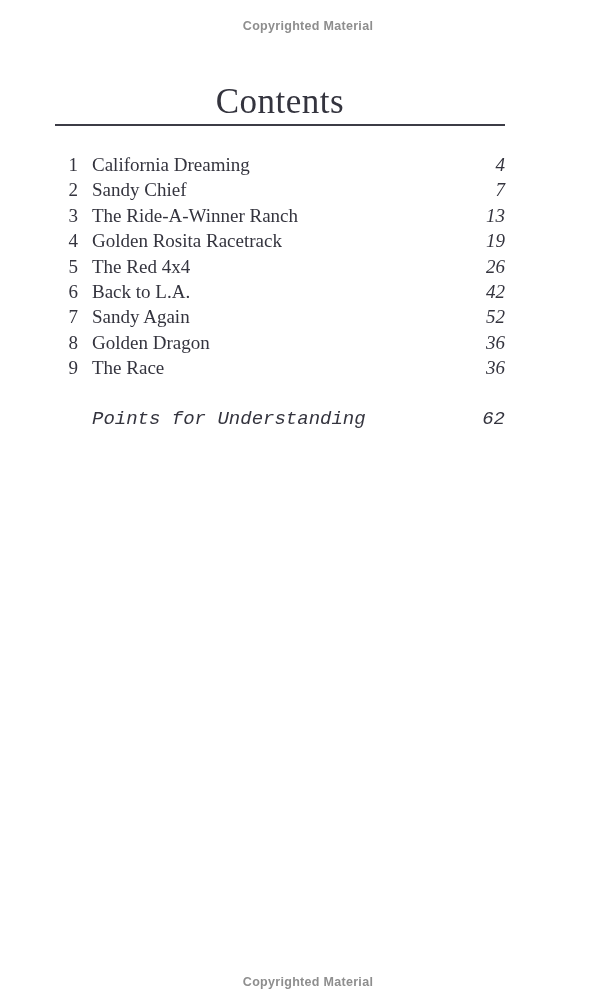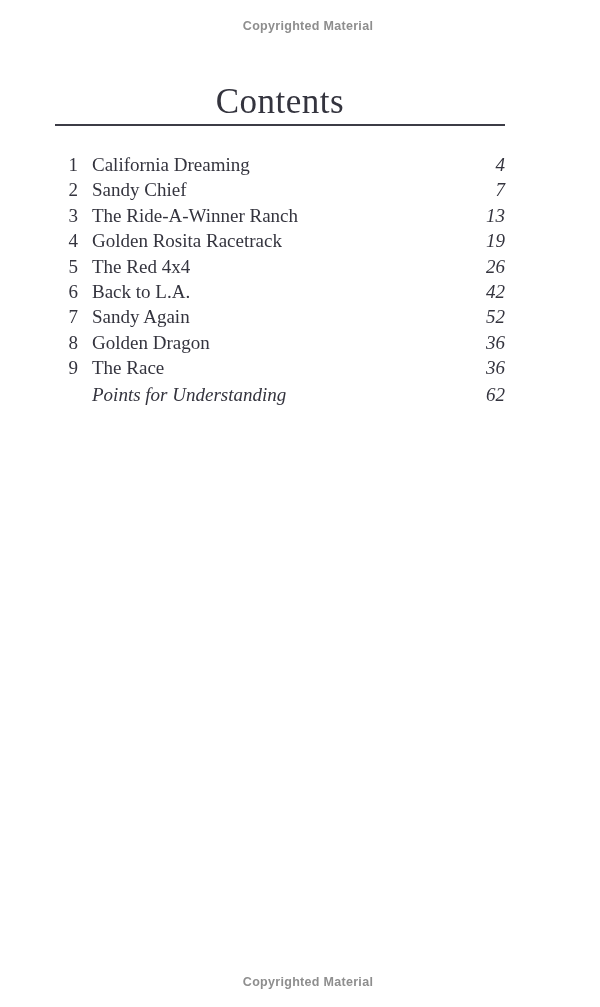--- a/index.html
+++ b/index.html
@@ -76,21 +76,22 @@
     flex: 1 1 auto;
     padding-left: 14px;
     overflow: hidden;
   }
   .toc-page {
     flex: 0 0 auto;
     text-align: right;
     font-style: italic;
   }
   .points-row {
-    margin-top: 1px;
+    margin-top: 26px;
+    font-family: Liberation Mono, monospace;
   }
   .points-row .toc-chapter-title {
     font-style: italic;
   }
 </style>
 </head>
 <body>
 
 <div class="banner banner-top">Copyrighted Material</div>
 

